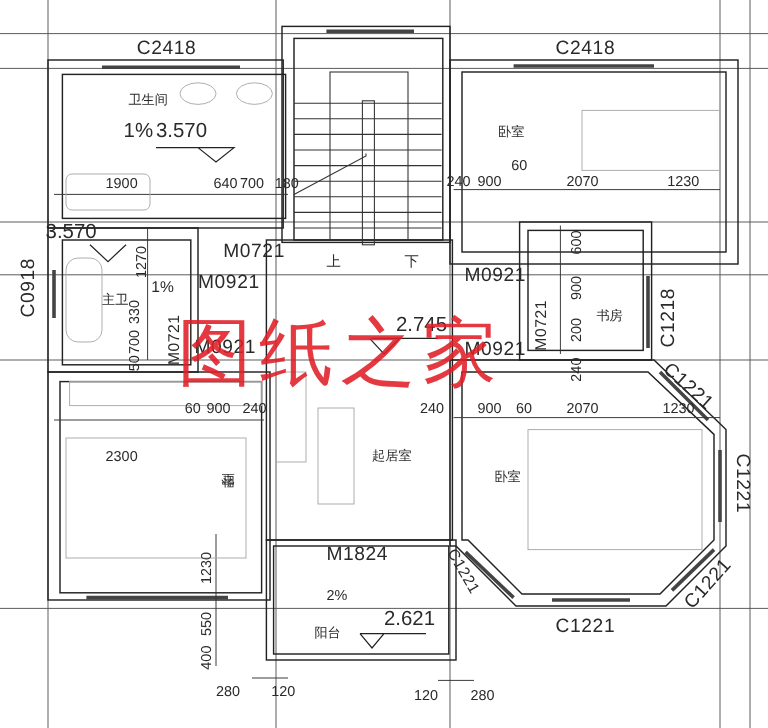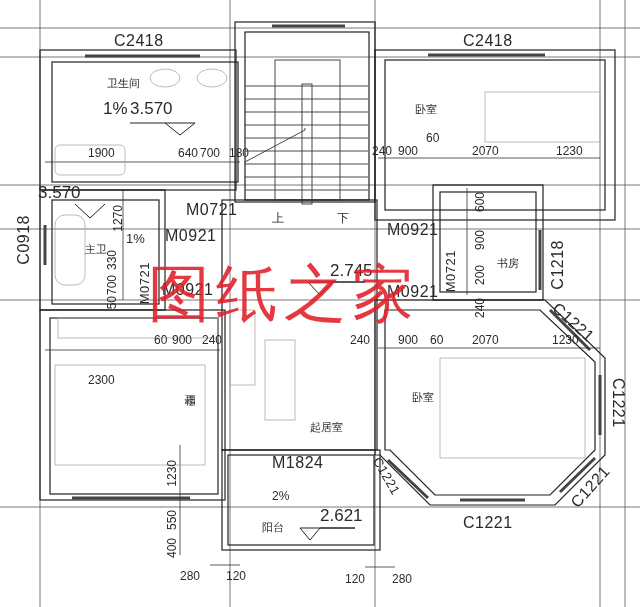--- a/index.html
+++ b/index.html
@@ -144,21 +144,21 @@
 <div class="lbl code" style="left:387px;top:284px;">M0921</div>
 <div class="lbl code vert" style="left:138px;top:262px;font-size:13px;">M0721</div>
 <div class="lbl code vert" style="left:444px;top:250px;font-size:13px;">M0721</div>
 <div class="lbl code" style="left:272px;top:455px;">M1824</div>
 
 <div class="lbl room" style="left:107px;top:78px;text-align:center;">卫生间</div>
 <div class="lbl room" style="left:85px;top:244px;">主卫</div>
 <div class="lbl room" style="left:415px;top:104px;">卧室</div>
 <div class="lbl room" style="left:497px;top:258px;">书房</div>
 <div class="lbl room vert" style="left:185px;top:415px;">卧室</div>
-<div class="lbl room" style="left:310px;top:374px;margin-top:48px;">起居室</div>
+<div class="lbl room" style="left:310px;top:374px;">起居室</div>
 <div class="lbl room" style="left:412px;top:392px;">卧室</div>
 <div class="lbl room" style="left:262px;top:522px;">阳台</div>
 
 <div class="lbl room" style="left:272px;top:212px;font-size:12px;">上</div>
 <div class="lbl room" style="left:337px;top:212px;font-size:12px;">下</div>
 
 <div class="lbl elev" style="left:103px;top:100px;">1%</div>
 <div class="lbl elev" style="left:130px;top:100px;">3.570</div>
 <div class="lbl elev" style="left:38px;top:184px;">3.570</div>
 <div class="lbl dim" style="left:126px;top:232px;font-size:13px;">1%</div>

